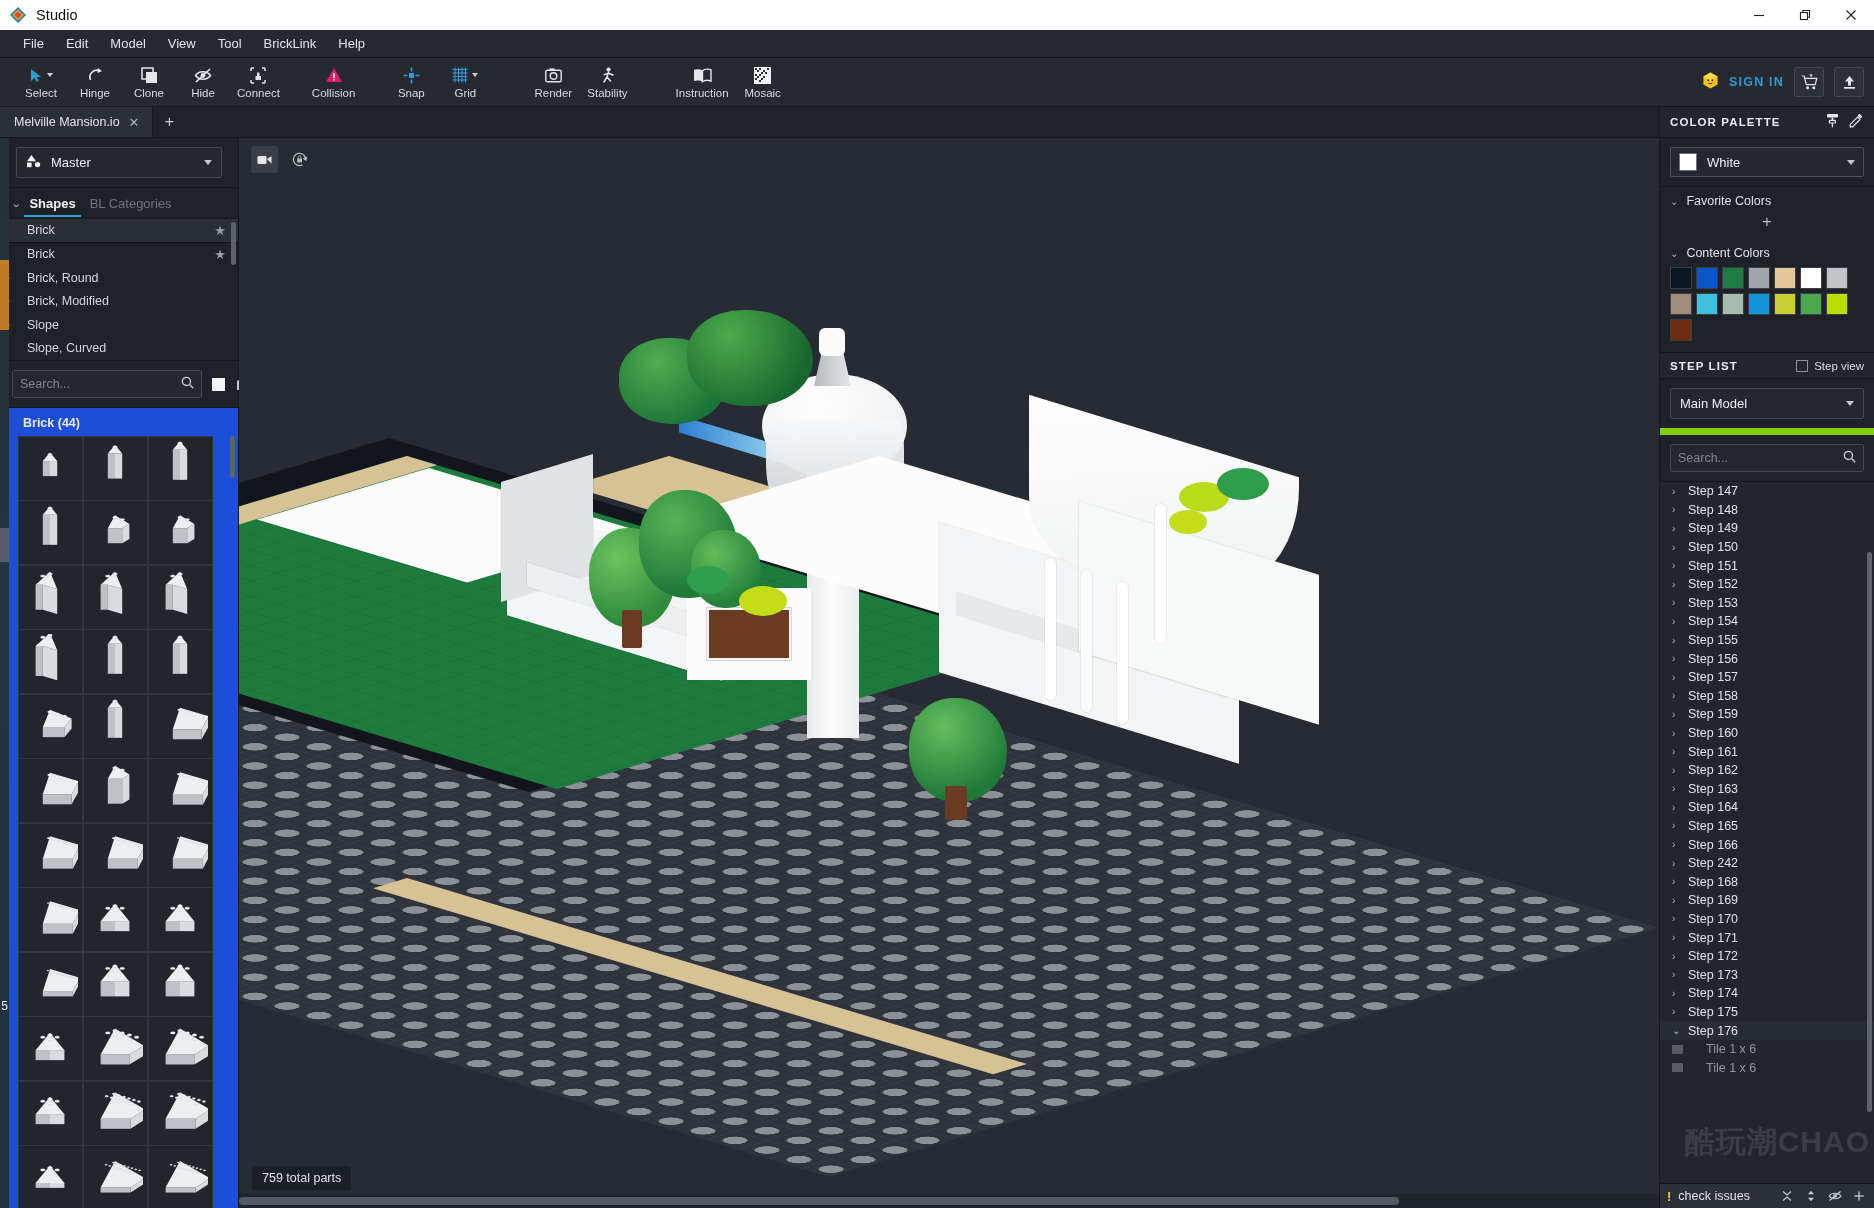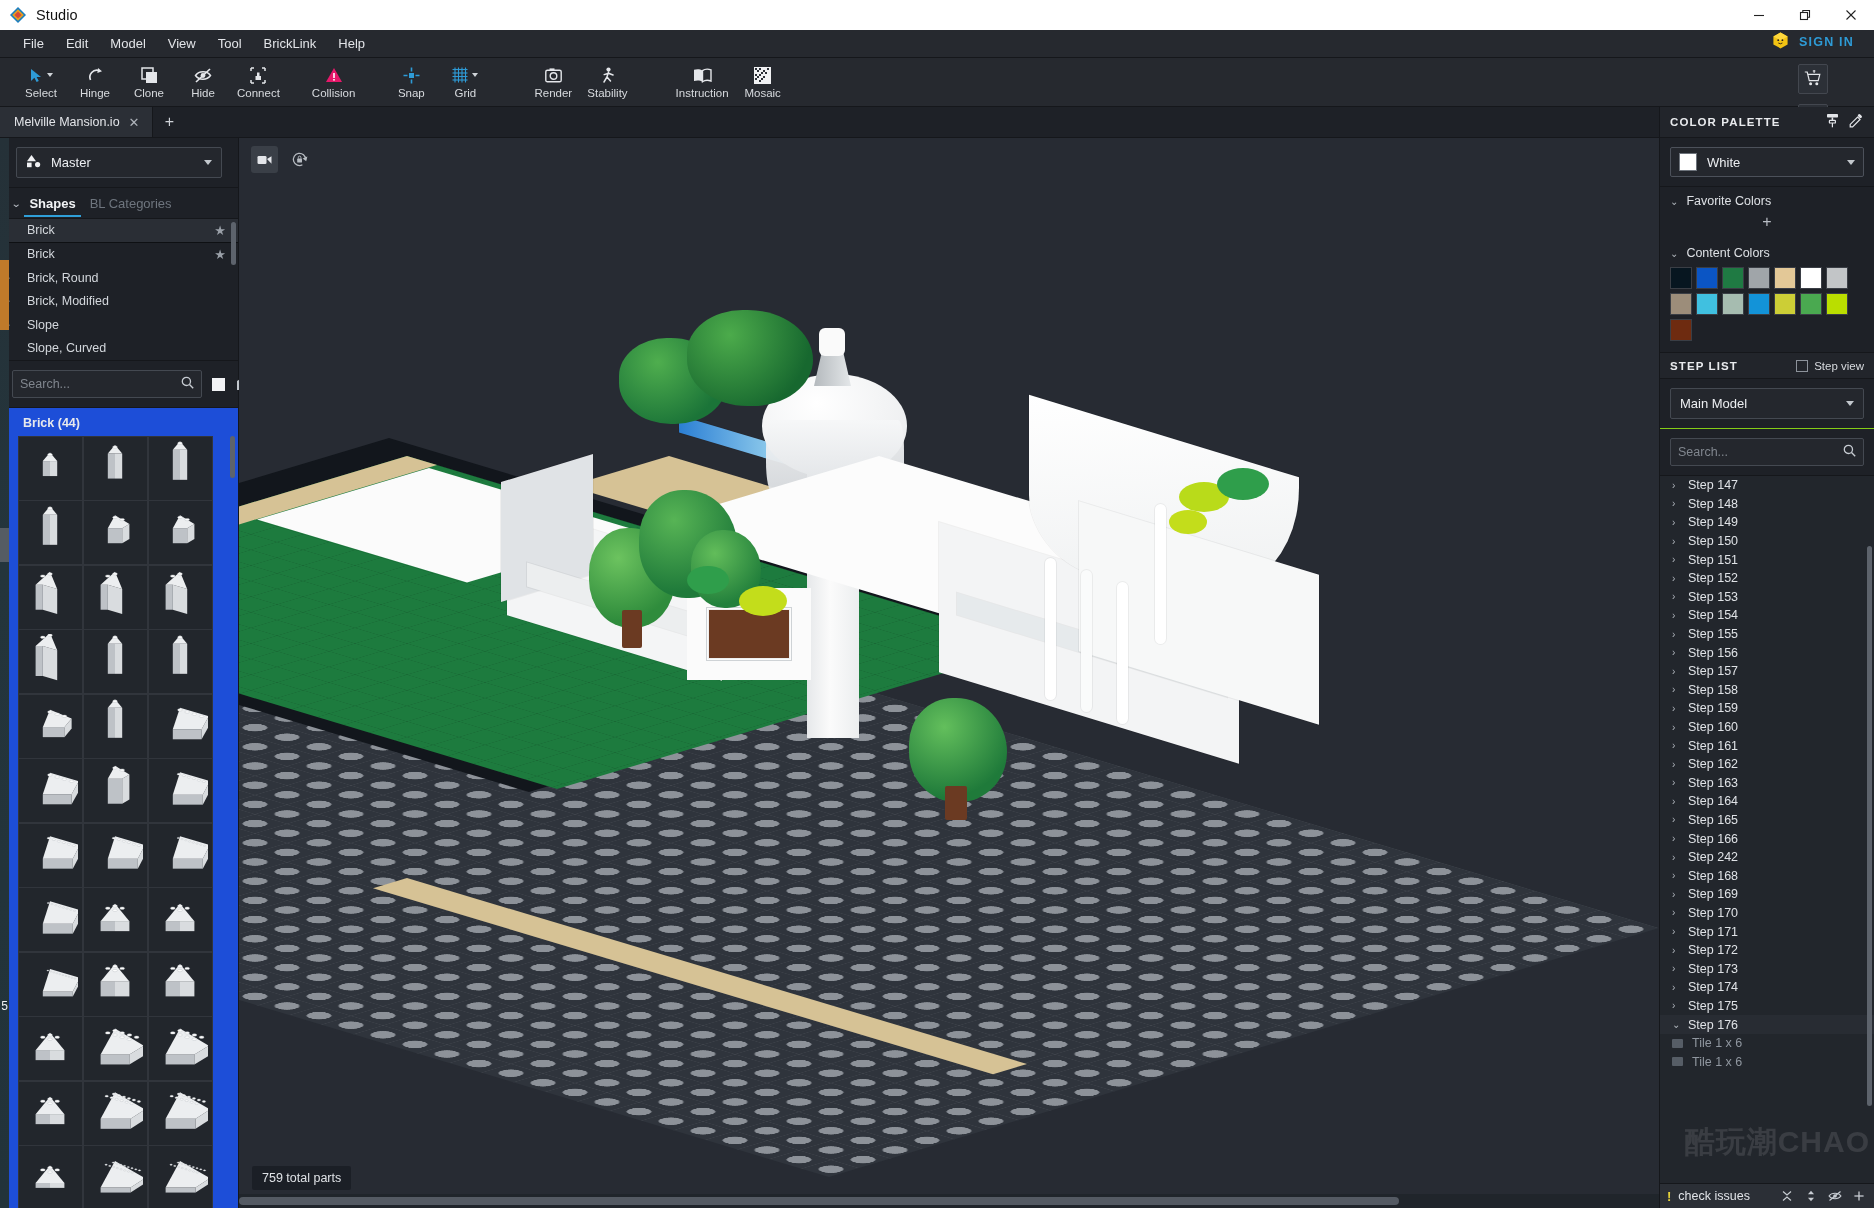--- a/index.html
+++ b/index.html
@@ -47,21 +47,21 @@
     display: flex; flex-direction: column; align-items: center; justify-content: center;
     min-width: 54px; height: 49px; padding: 0 7px; position: relative;
   }
   .tool .ticon { height: 21px; display:flex; align-items:center; justify-content:center; }
   .tool .tlabel { font-size: 11.5px; color: #d7dade; margin-top: 2px; line-height: 1; }
   .tool .caret {
     width: 0; height: 0; border-left: 3.5px solid transparent; border-right: 3.5px solid transparent;
     border-top: 4px solid #cfd3d8; margin-left: 4px;
   }
   .tool-row { display: flex; align-items: center; }
-  .tbar-right { margin-left: auto; display: flex; align-items: center; padding-right: 20px; gap: 10px; flex-direction: column; }
+  .tbar-right { margin-left: auto; display: flex; align-items: center; padding-right: 10px; gap: 10px; }
   .signin { display: flex; align-items: center; gap: 9px; }
   .signin-txt { color: #2e9bd6; font-size: 12.5px; font-weight: bold; letter-spacing: 1.2px; }
   .sq-btn {
     width: 30px; height: 30px; border: 1px solid #43474f; background: #2c3037;
     display:flex; align-items:center; justify-content:center; border-radius: 2px;
   }
 
   
   .tabbar {
     position: absolute; top: 107px; left: 0; width: 1874px; height: 31px;
@@ -221,33 +221,33 @@
   }
   .sw { width: 22px; height: 22px; border: 1px solid #3a3e45; }
 
   .steplist-head {
     height: 27px; display: flex; align-items: center; padding: 0 10px;
     background: #22252b; border-top: 1px solid #15171b; border-bottom: 1px solid #15171b;
   }
   .cbx { width: 12px; height: 12px; border: 1px solid #8c929a; background: transparent; margin-right: 6px; }
   .stepview-lbl { font-size: 11.5px; color: #d7dade; }
 
-  .model-dd-wrap { padding: 9px 10px; border-bottom: 1px solid #84cc16; }
+  .model-dd-wrap { padding: 9px 10px; border-bottom: 7px solid #84cc16; }
   .step-search-wrap { padding: 9px 10px; border-bottom: 1px solid #15171b; }
 
   .steps-scrollarea { flex: 1; overflow: hidden; position: relative; background: #22262c; }
   .step-row {
     display: flex; align-items: center; height: 18.6px; padding-left: 12px;
     font-size: 12.5px; color: #dfe2e6; gap: 8px;
   }
   .step-row.expanded { background: #282c33; }
   .step-row .chv { color: #b0b6bd; font-size: 10px; width: 8px; display:inline-block; }
   .part-row {
     display: flex; align-items: center; height: 18.6px; padding-left: 12px;
-    font-size: 12.5px; color: #9097a0; gap: 9px;
+    font-size: 12.5px; color: #9097a0; gap: 23px;
   }
   .part-row .pthumb { width: 11px; height: 9px; background: #565d66; border-radius: 1px; }
   .steps-scrollbar {
     position: absolute; right: 2px; top: 70px; width: 5px; height: 560px;
     background: #5d636c; border-radius: 3px;
   }
   .watermark {
     position: absolute; right: 4px; bottom: 20px; pointer-events: none;
     font-size: 30px; color: rgba(255,255,255,0.11); letter-spacing: 1px;
     white-space: nowrap; font-weight: bold;

